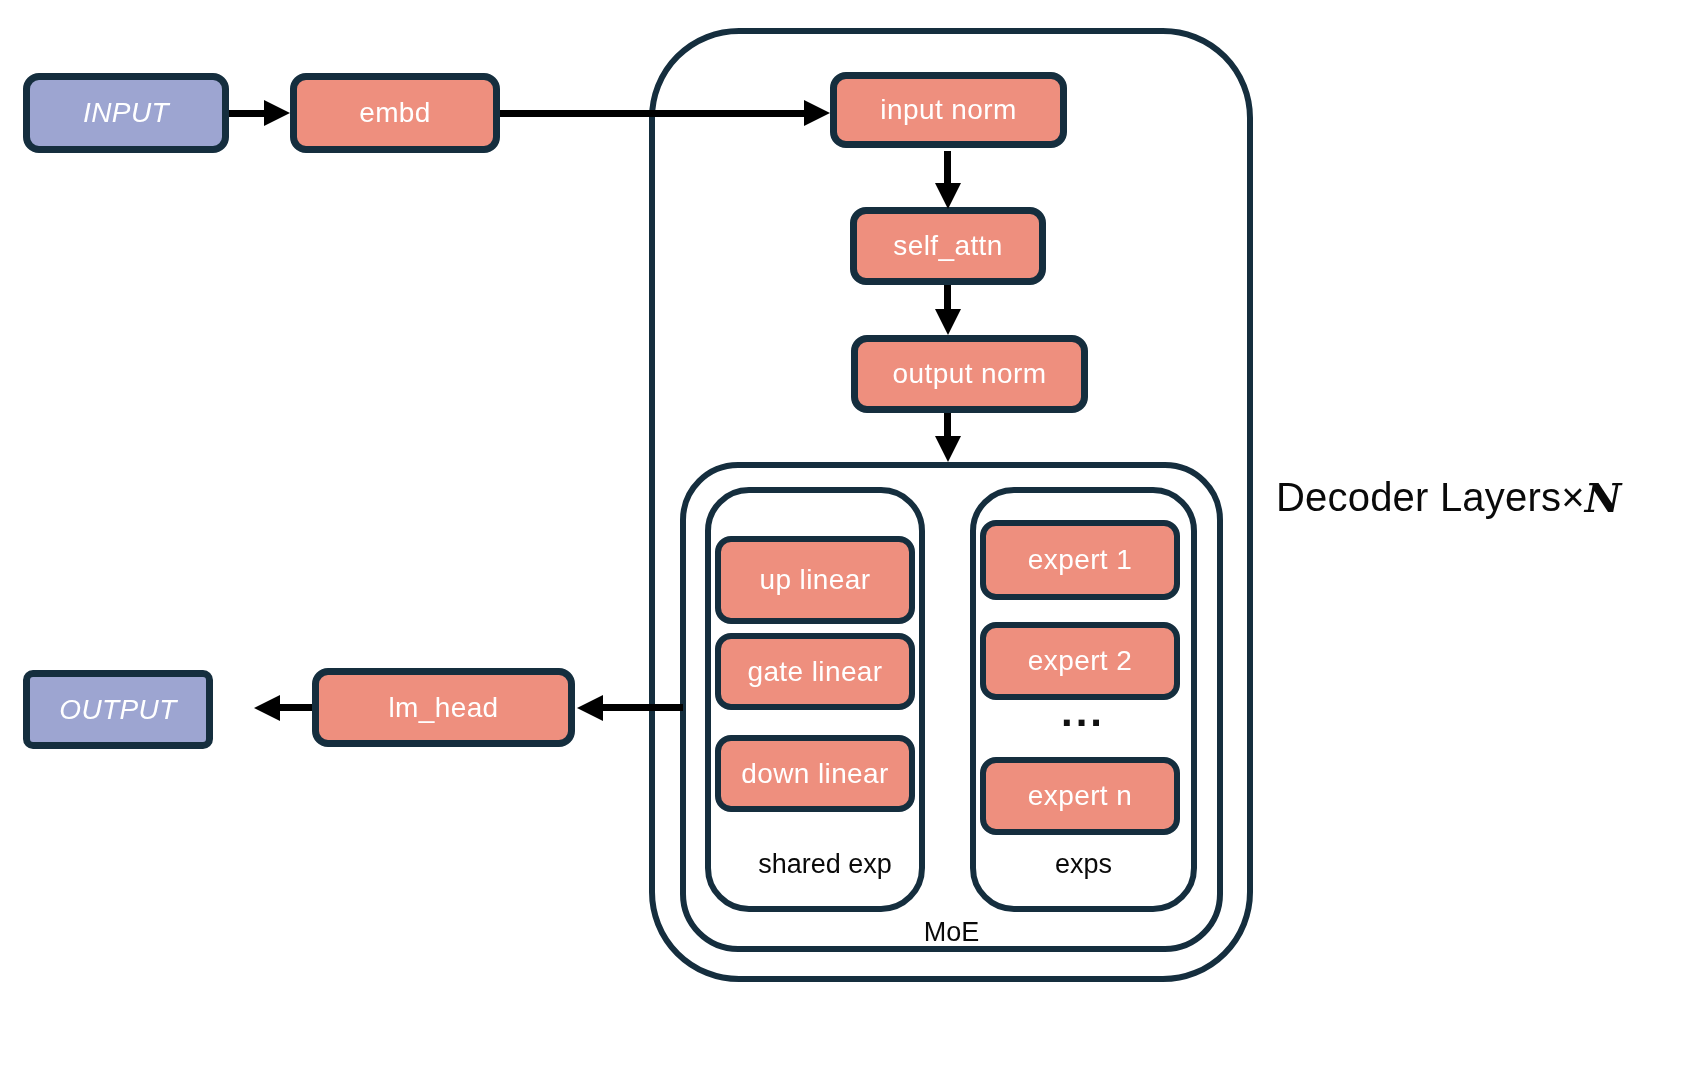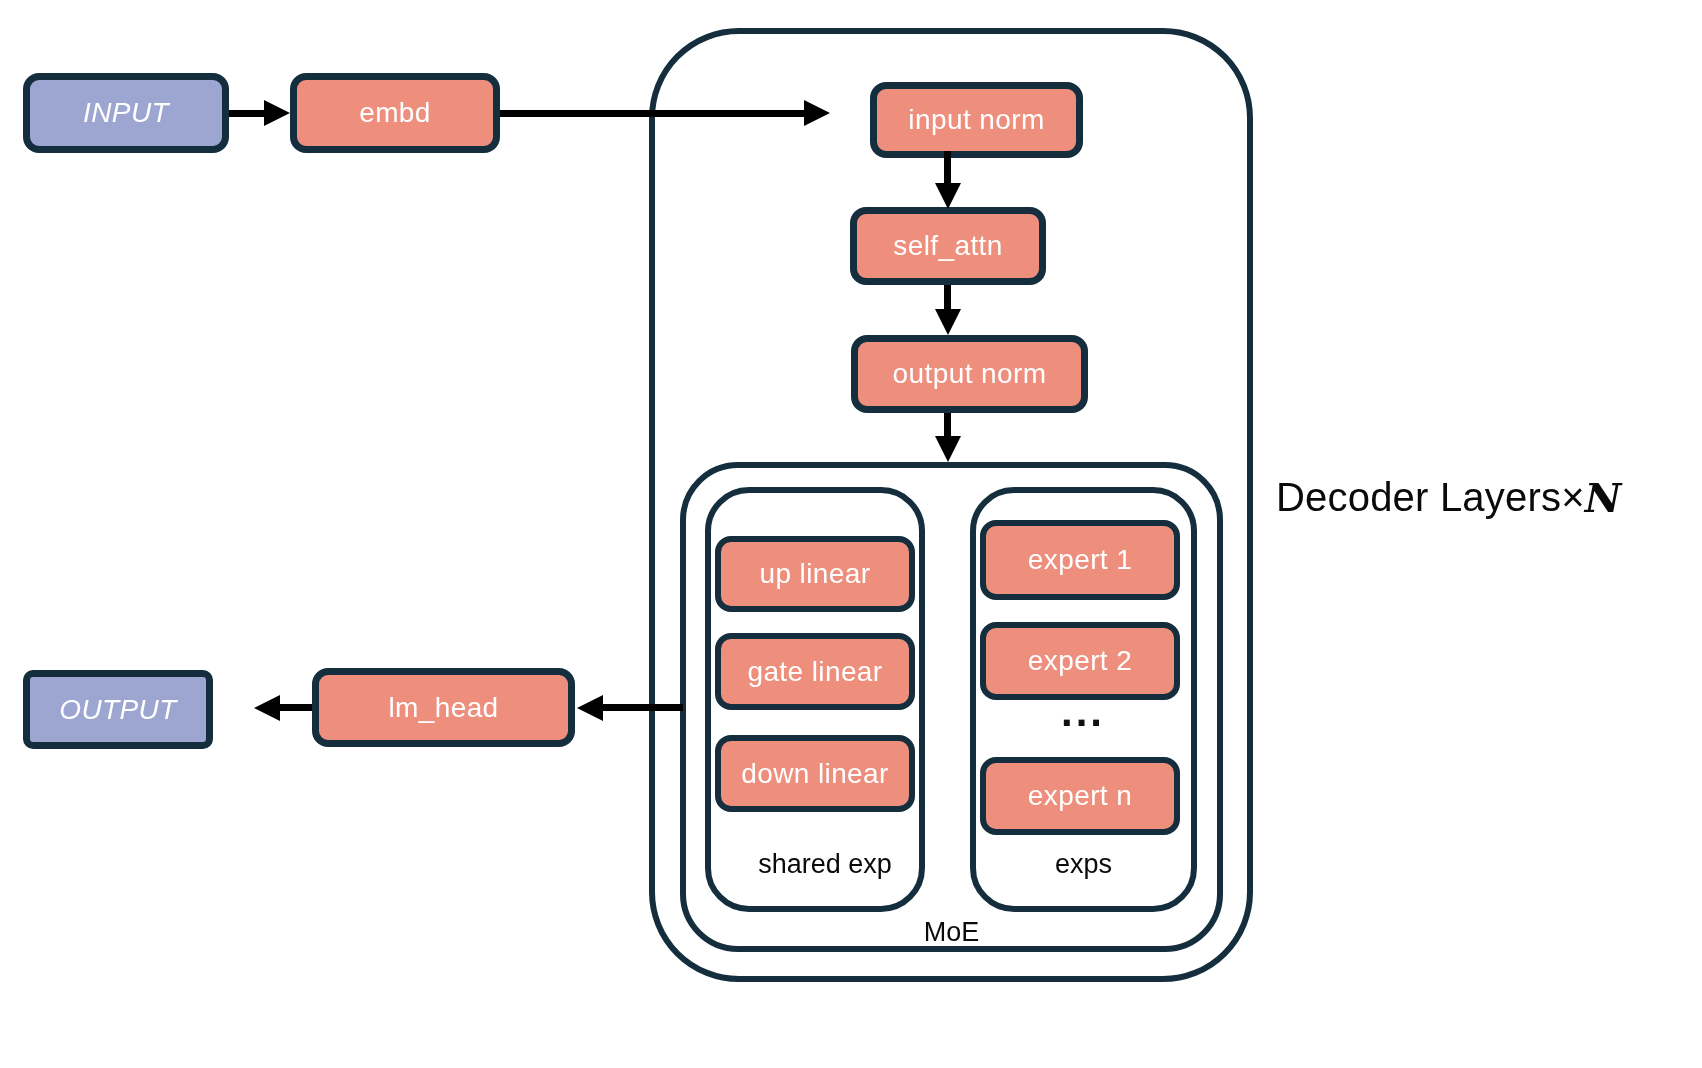--- a/index.html
+++ b/index.html
@@ -82,33 +82,33 @@
   <div class="frame" style="left:970px; top:487px; width:227px; height:425px; border-radius:44px;"></div>
 
   <div class="node purple" style="left:23px; top:73px; width:206px; height:80px;">
     <span>INPUT</span>
   </div>
 
   <div class="node salmon" style="left:290px; top:73px; width:210px; height:80px;">
     <span>embd</span>
   </div>
 
-  <div class="node salmon" style="left:830px; top:82px; width:213px; height:76px;margin-left:40px;">
+  <div class="node salmon" style="left:830px; top:72px; width:237px; height:76px;">
     <span>input norm</span>
   </div>
 
   <div class="node salmon" style="left:850px; top:207px; width:196px; height:78px;">
     <span>self_attn</span>
   </div>
 
   <div class="node salmon" style="left:830px; top:335px; width:237px; height:78px;margin-left:21px;">
     <span>output norm</span>
   </div>
 
-  <div class="node salmon" style="left:715px; top:536px; width:200px; height:76px; border-width:6px;">
+  <div class="node salmon" style="left:715px; top:536px; width:200px; height:88px; border-width:6px;">
     <span>up linear</span>
   </div>
   <div class="node salmon" style="left:715px; top:633px; width:200px; height:77px; border-width:6px;">
     <span>gate linear</span>
   </div>
   <div class="node salmon" style="left:715px; top:735px; width:200px; height:77px; border-width:6px;">
     <span>down linear</span>
   </div>
 
   <div class="node salmon" style="left:980px; top:520px; width:200px; height:80px; border-width:6px;">

